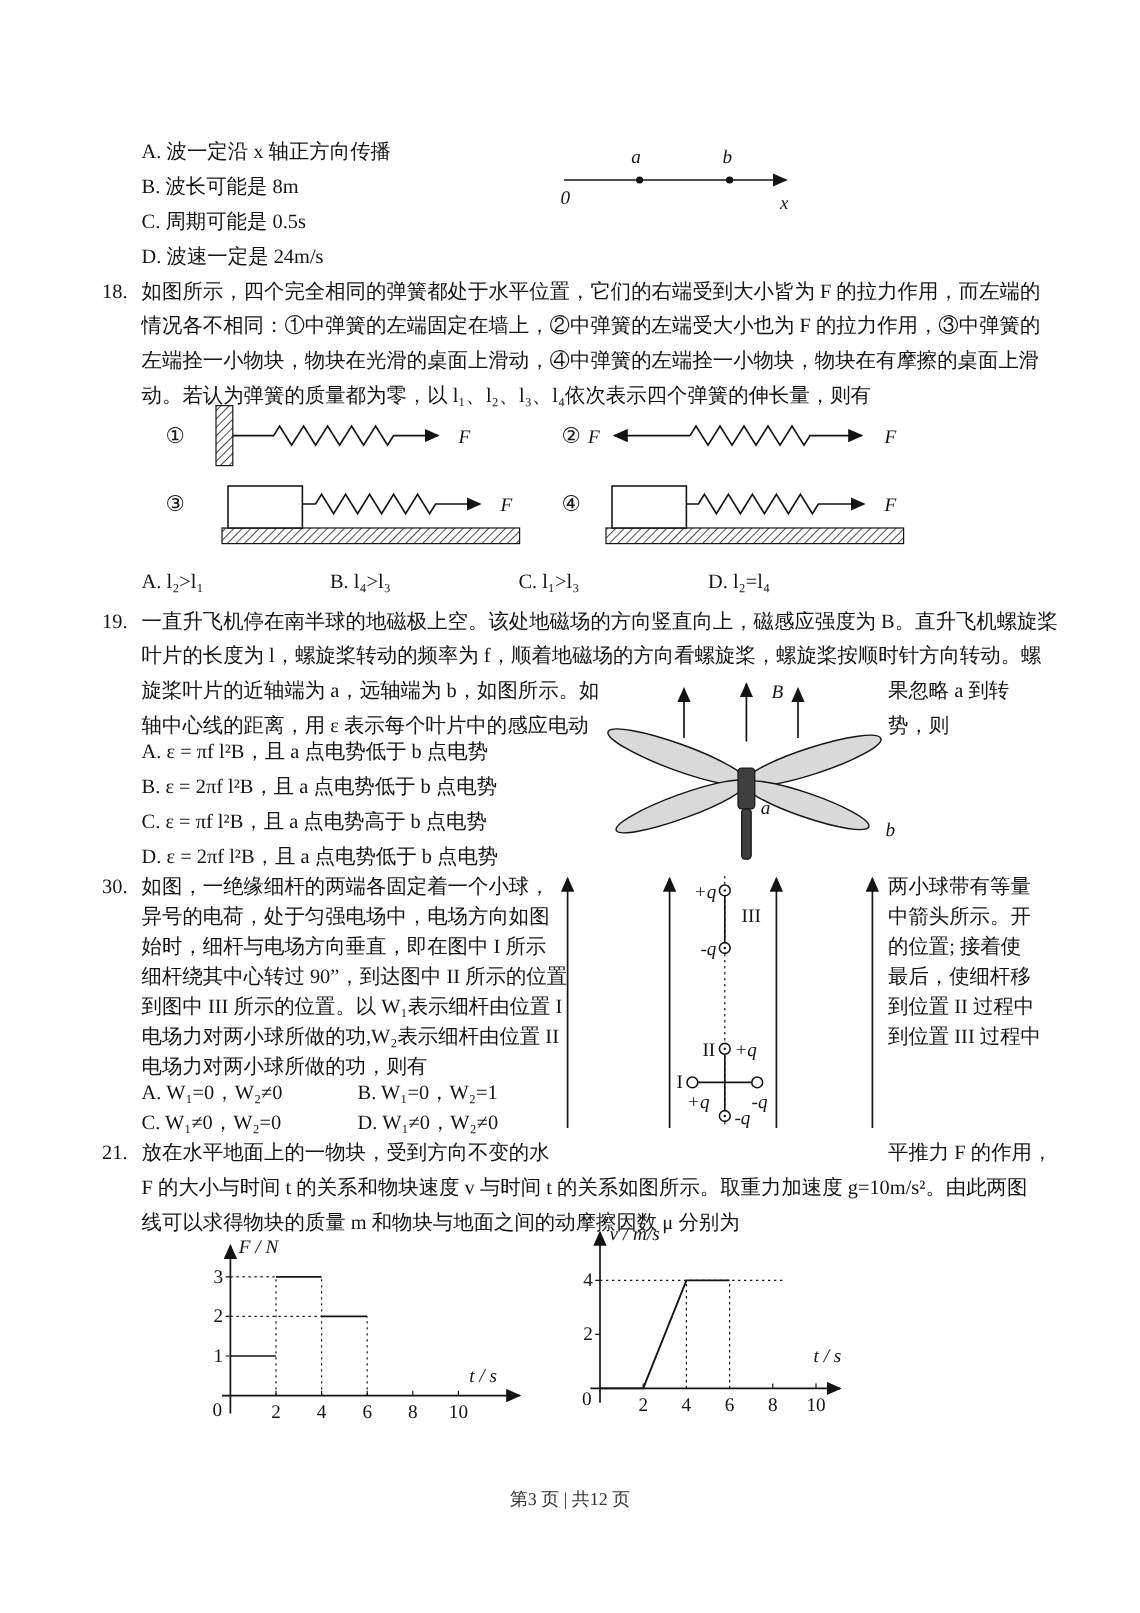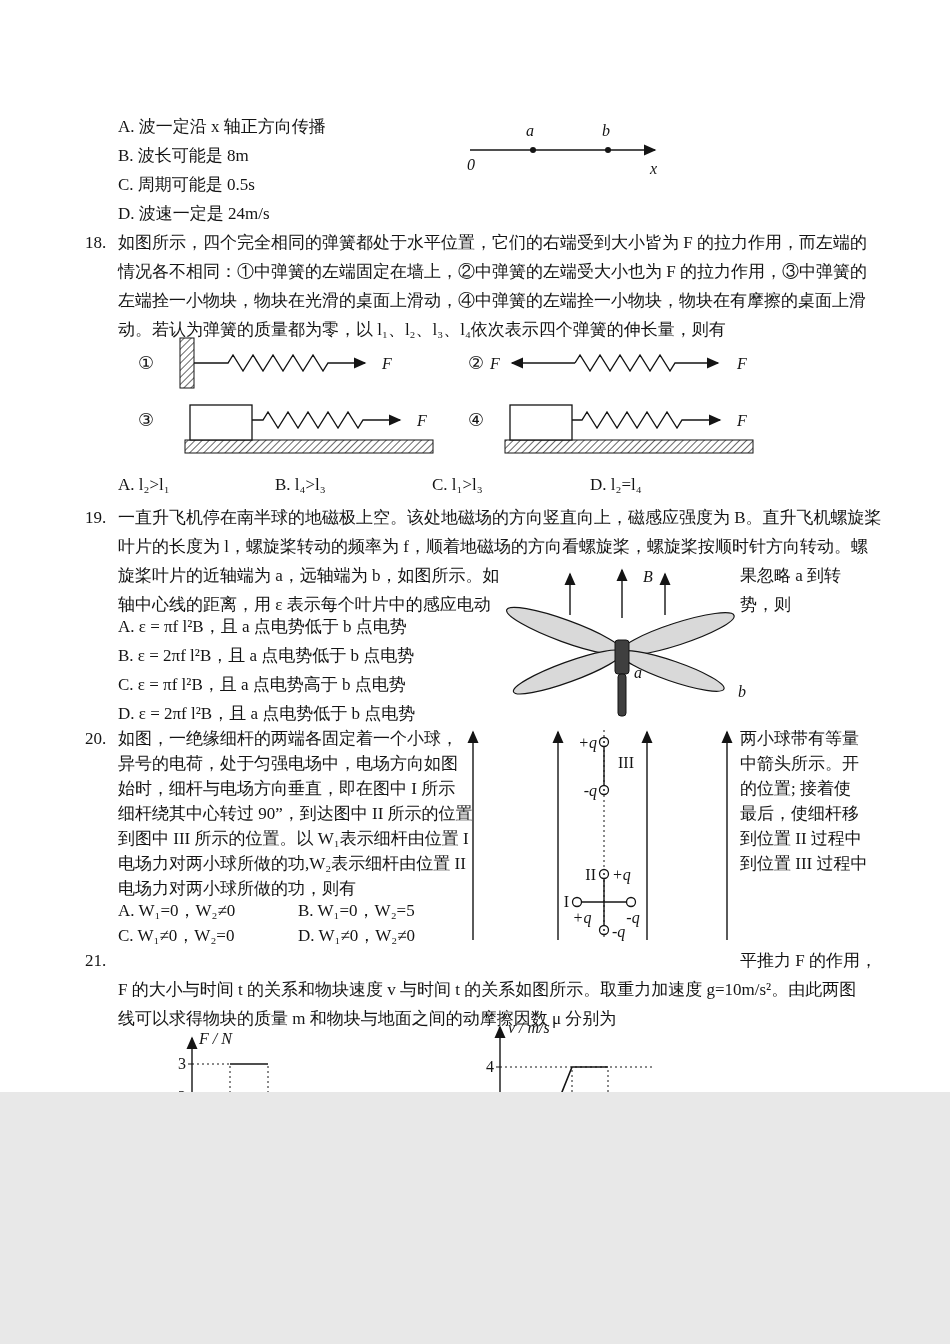--- a/index.html
+++ b/index.html
@@ -1,16 +1,16 @@
 <!DOCTYPE html>
 <html><head>
 <meta charset="utf-8">
 <style>
   html,body{margin:0;padding:0;background:#e8e8e8;}
-  .page{position:relative;width:950px;height:1092px;background:#ffffff;margin:0 auto;
+  .page{position:relative;width:950px;height:1344px;background:#ffffff;margin:0 auto;
         font-family:"Liberation Serif","DejaVu Serif",serif;color:#141414;overflow:hidden;}
   .t{position:absolute;white-space:nowrap;font-size:17px;line-height:29px;height:29px;}
   .t25{line-height:25px;height:25px;}
   .opt{position:absolute;white-space:nowrap;}
   .footer{position:absolute;left:0;right:0;top:1240px;text-align:center;font-size:15px;color:#333;}
   svg{position:absolute;overflow:visible;}
   svg text{font-size:16px;fill:#141414;font-family:"Liberation Serif","DejaVu Sans",serif;}
   svg text.it{font-style:italic;}
   svg text.big{font-size:18px;}
   .ln{stroke:#141414;stroke-width:1.4;fill:none;}
@@ -117,37 +117,37 @@
     <ellipse class="blade" cx="77" cy="75" rx="62" ry="11" transform="rotate(20 77 75)"></ellipse>
     <ellipse class="blade" cx="189" cy="78" rx="60" ry="11" transform="rotate(-18 189 78)"></ellipse>
     <ellipse class="blade" cx="80" cy="116" rx="58" ry="10" transform="rotate(-20 80 116)"></ellipse>
     <ellipse class="blade" cx="184" cy="115" rx="55" ry="10" transform="rotate(19 184 115)"></ellipse>
     <rect x="127" y="84" width="14" height="34" rx="3" fill="#3f3f3f" stroke="#141414"></rect>
     <rect x="130" y="118" width="8" height="42" rx="3" fill="#3f3f3f" stroke="#141414"></rect>
     <text class="it" x="146" y="122">a</text>
     <text class="it" x="250" y="141">b</text>
   </svg>
 
-  <div class="t t25" style="left:85px;top:726px">20.</div>
+  <div class="t t25" style="left:85px;top:726px">30.</div>
   <div class="t t25" style="left:118px;top:726px">如图，一绝缘细杆的两端各固定着一个小球，</div>
   <div class="t t25" style="left:118px;top:776px">始时，细杆与电场方向垂直，即在图中 I 所示</div>
   <div class="t t25" style="left:118px;top:751px">异号的电荷，处于匀强电场中，电场方向如图</div>
   <div class="t t25" style="left:118px;top:801px">细杆绕其中心转过 90”，到达图中 II 所示的位置</div>
   <div class="t t25" style="left:118px;top:826px">到图中 III 所示的位置。以 W₁表示细杆由位置 I</div>
   <div class="t t25" style="left:118px;top:851px">电场力对两小球所做的功,W₂表示细杆由位置 II</div>
   <div class="t t25" style="left:118px;top:876px">电场力对两小球所做的功，则有</div>
   <div class="t t25" style="left:740px;top:726px">两小球带有等量</div>
   <div class="t t25" style="left:740px;top:751px">中箭头所示。开</div>
   <div class="t t25" style="left:740px;top:776px">的位置; 接着使</div>
   <div class="t t25" style="left:740px;top:801px">最后，使细杆移</div>
   <div class="t t25" style="left:740px;top:826px">到位置 II 过程中</div>
   <div class="t t25" style="left:740px;top:851px">到位置 III 过程中</div>
   <div class="t t25" style="left:118px;top:898px;width:430px">
     <span class="opt" style="left:0">A. W₁=0，W₂≠0</span>
-    <span class="opt" style="left:180px">B. W₁=0，W₂=5</span>
+    <span class="opt" style="left:180px">B. W₁=0，W₂=1</span>
   </div>
   <div class="t t25" style="left:118px;top:923px;width:430px">
     <span class="opt" style="left:0">C. W₁≠0，W₂=0</span>
     <span class="opt" style="left:180px">D. W₁≠0，W₂≠0</span>
   </div>
 
   <svg style="left:455px;top:722px" width="295" height="245">
     <defs>
         <marker id="ar-q20" markerWidth="10" markerHeight="8" refX="8" refY="4" orient="auto">
           <path d="M0 0 L9 4 L0 8 z" fill="#141414"></path>
@@ -178,20 +178,21 @@
     <circle class="oc" cx="176" cy="180" r="4.5"></circle>
     <text x="114" y="185" text-anchor="end">I</text>
     <text class="it" x="127" y="201" text-anchor="middle">+q</text>
     <text class="it" x="178" y="201" text-anchor="middle">-q</text>
     <circle class="oc" cx="149" cy="208" r="4.5"></circle>
     <circle cx="149" cy="208" r="1" fill="#141414"></circle>
     <text class="it" x="157" y="215">-q</text>
   </svg>
 
   <div class="t" style="left:85px;top:946px">21.</div>
+  <div class="t" style="left:118px;top:946px">放在水平地面上的一物块，受到方向不变的水</div>
   <div class="t" style="left:740px;top:946px">平推力 F 的作用，</div>
   <div class="t" style="left:118px;top:975px">F 的大小与时间 t 的关系和物块速度 v 与时间 t 的关系如图所示。取重力加速度 g=10m/s²。由此两图</div>
   <div class="t" style="left:118px;top:1004px">线可以求得物块的质量 m 和物块与地面之间的动摩擦因数 μ 分别为</div>
 
   <svg style="left:145px;top:1028px" width="300" height="165">
     <defs>
         <marker id="ar-c1" markerWidth="10" markerHeight="8" refX="8" refY="4" orient="auto">
           <path d="M0 0 L9 4 L0 8 z" fill="#141414"></path>
         </marker>
       </defs>

